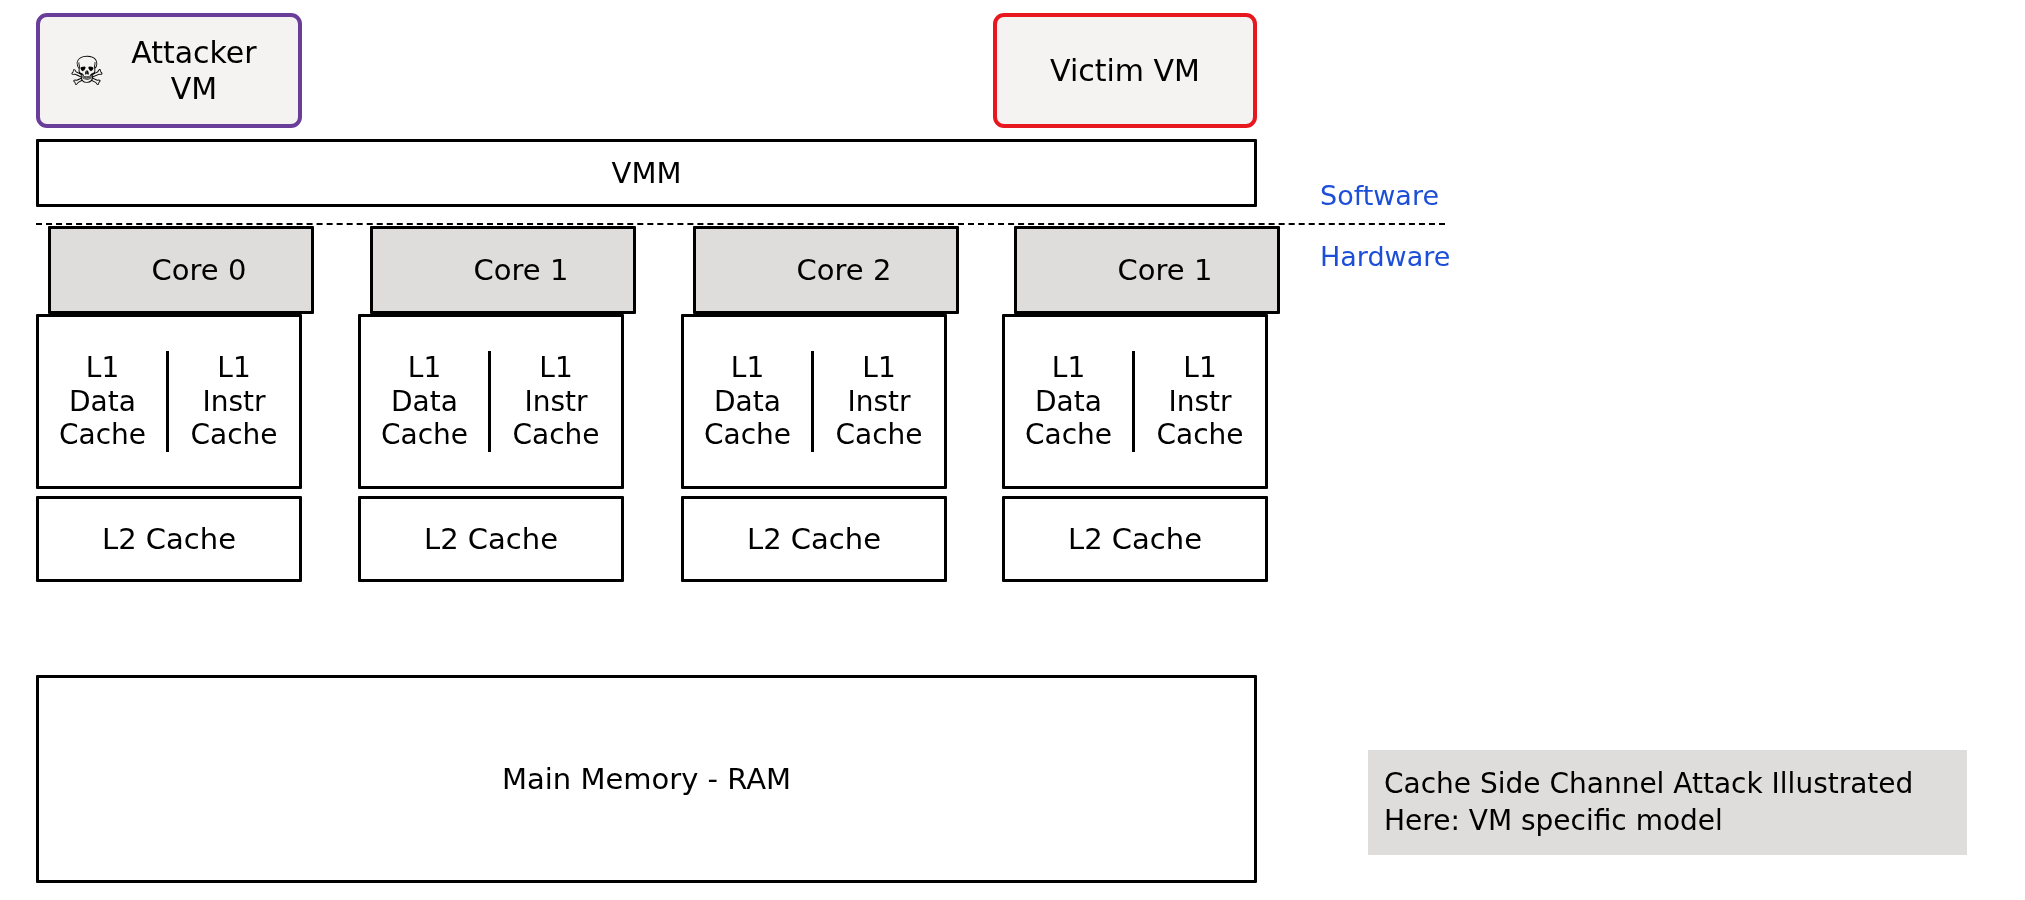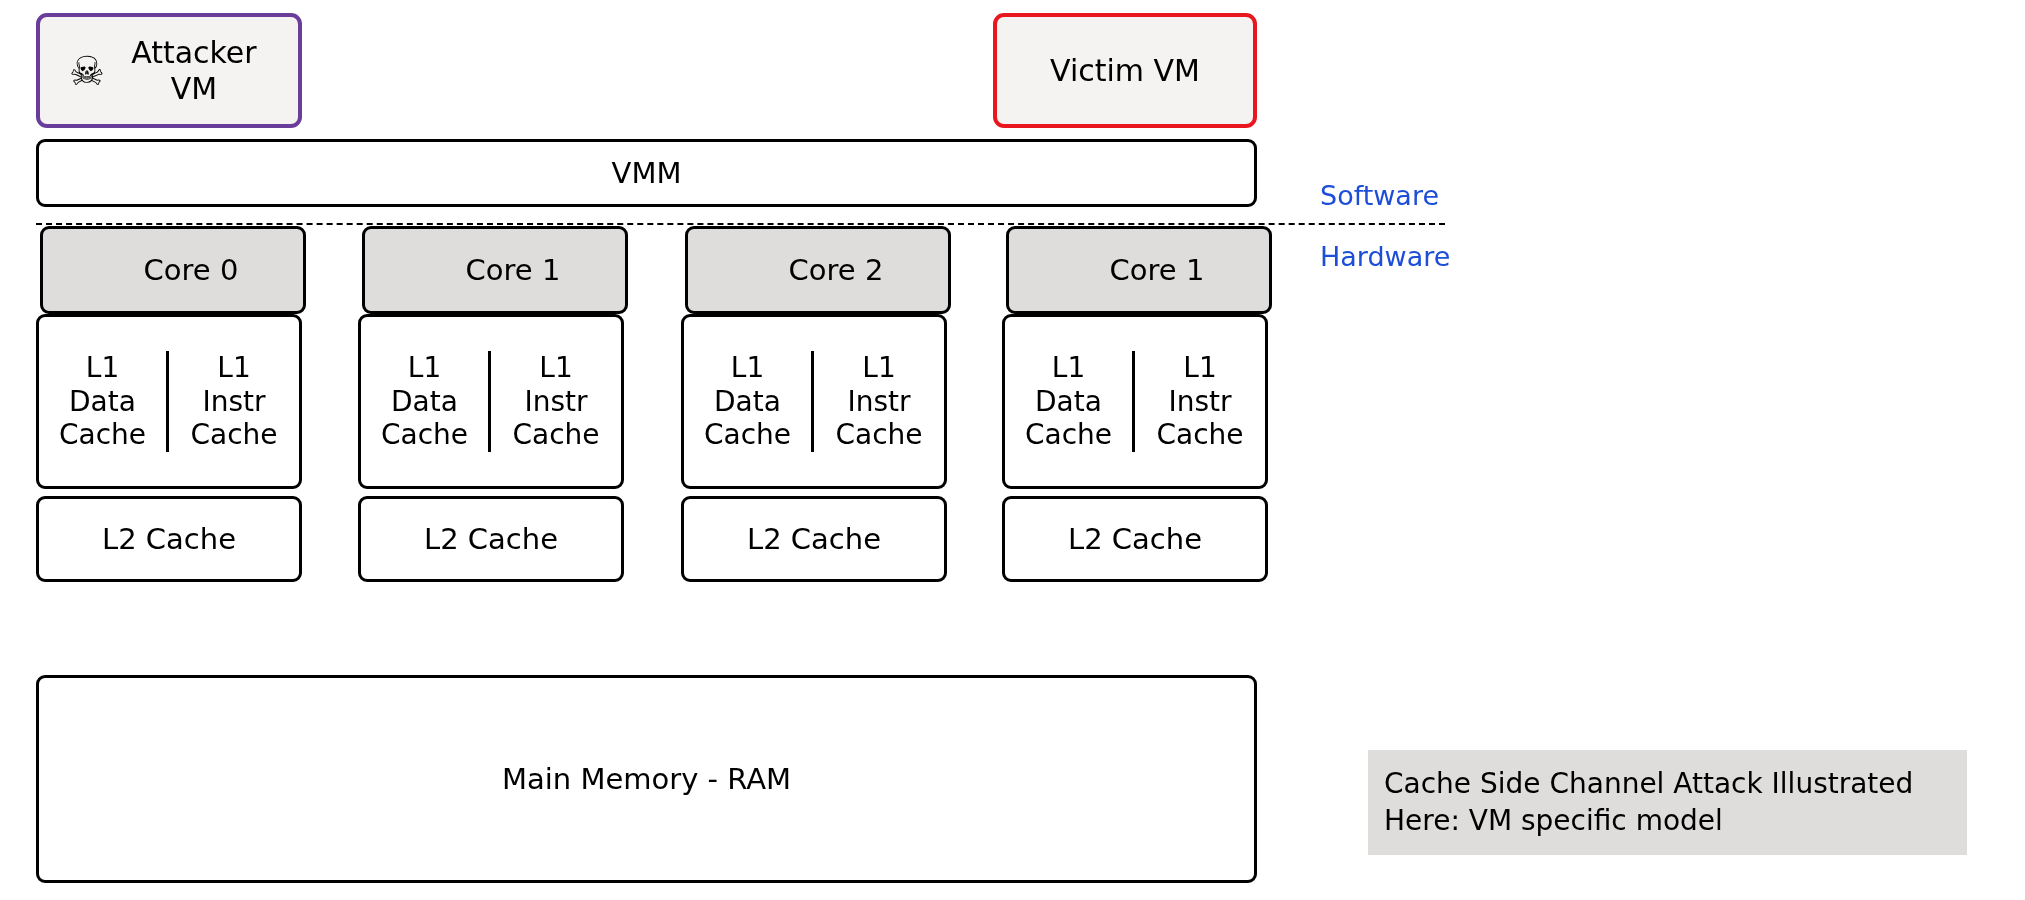--- a/index.html
+++ b/index.html
@@ -26,21 +26,21 @@
 
   .box {
     position: absolute;
     box-sizing: border-box;
     display: flex;
     align-items: center;
     justify-content: center;
     text-align: center;
     background: #ffffff;
     border: 3px solid #000000;
-    border-radius: 9px;
+    border-radius: 1px;
     font-size: 29px;
     line-height: 1.18;
     color: #000000;
   }
 
   
   .vm-box {
     background: #f4f3f2;
     border-width: 4px;
     border-radius: 11px;
@@ -108,21 +108,21 @@
     top: 226px;
     width: 266px;
   }
   #core-group-0 { left: 36px; }
   #core-group-1 { left: 358px; }
   #core-group-2 { left: 681px; }
   #core-group-3 { left: 1002px; }
 
   .core-header {
     position: absolute;
-    left: 4px;
+    left: 12px;
     top: 0;
     width: 266px;
     height: 88px;
     background: #dedddb;
     padding-left: 36px;
   }
   .l1-pair {
     position: absolute;
     left: 0;
     top: 88px;

